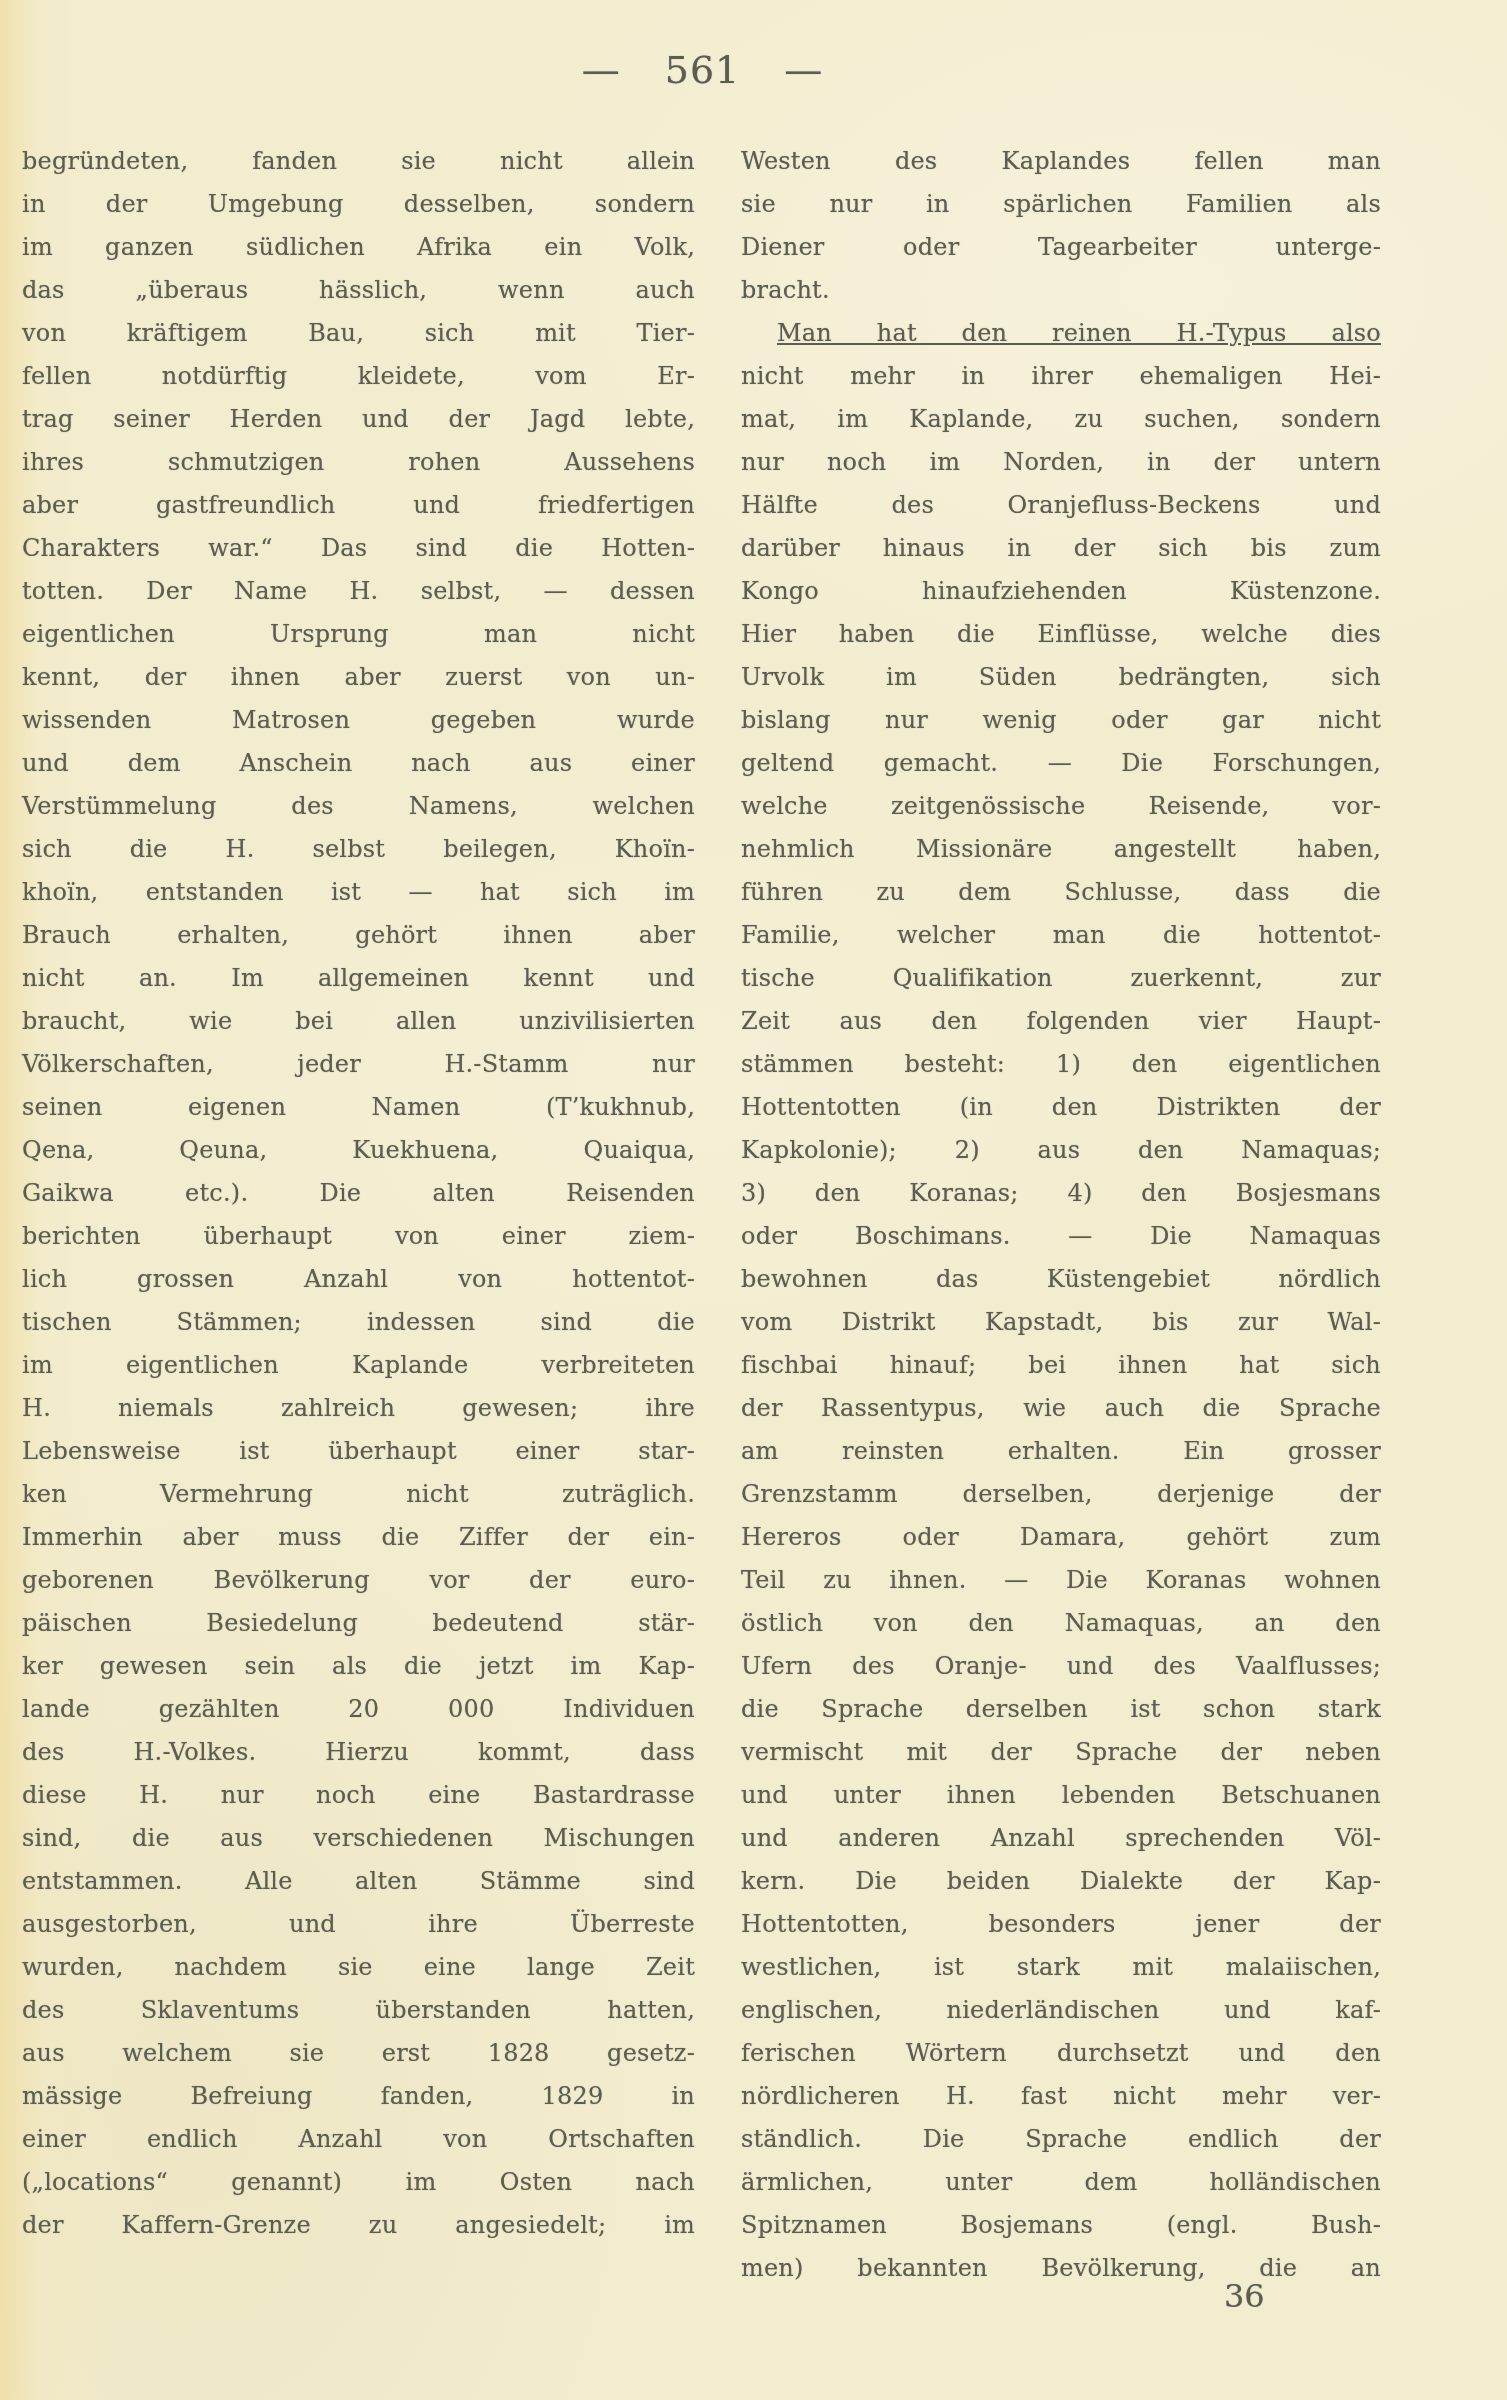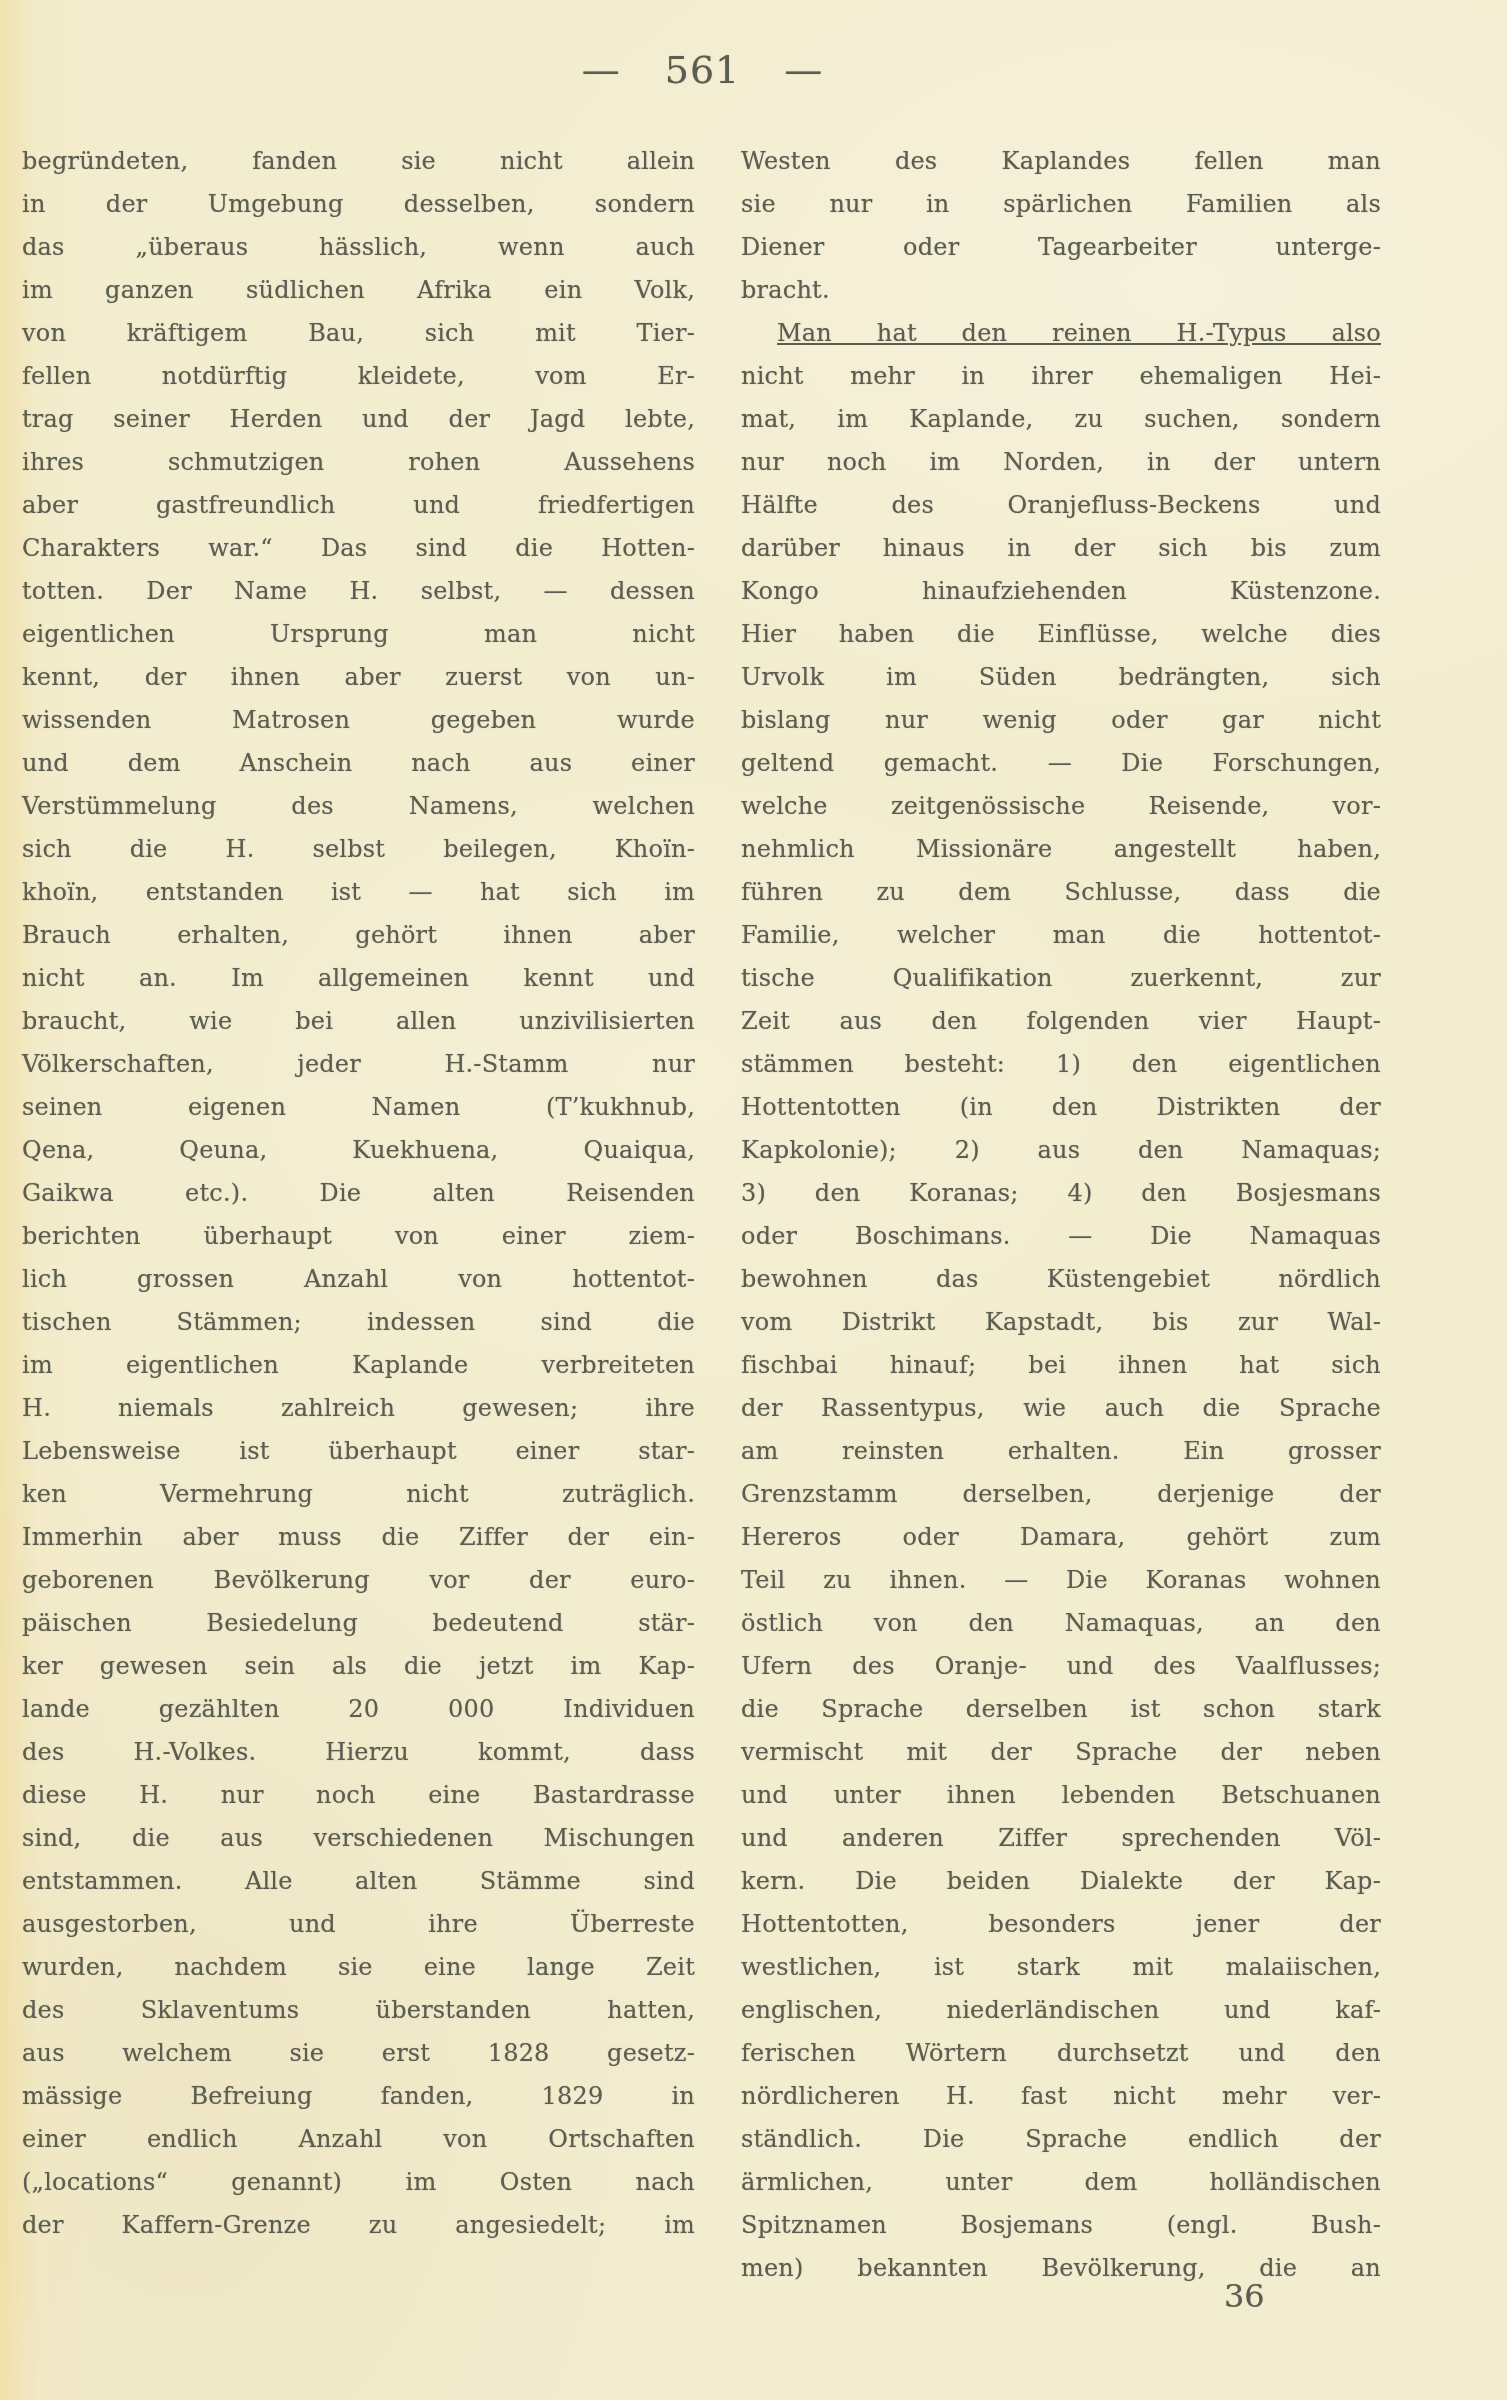--- a/index.html
+++ b/index.html
@@ -67,22 +67,22 @@
 
   <div class="page-header">
     <span>—</span>
     <span>561</span>
     <span>—</span>
   </div>
 
   <div class="col col-left">
       <div class="textline">begründeten, fanden sie nicht allein</div>
       <div class="textline">in der Umgebung desselben, sondern</div>
+      <div class="textline">im ganzen südlichen Afrika ein Volk,</div>
       <div class="textline">das „überaus hässlich, wenn auch</div>
-      <div class="textline">im ganzen südlichen Afrika ein Volk,</div>
       <div class="textline">von kräftigem Bau, sich mit Tier-</div>
       <div class="textline">fellen notdürftig kleidete, vom Er-</div>
       <div class="textline">trag seiner Herden und der Jagd lebte,</div>
       <div class="textline">ihres schmutzigen rohen Aussehens</div>
       <div class="textline">aber gastfreundlich und friedfertigen</div>
       <div class="textline">Charakters war.“ Das sind die Hotten-</div>
       <div class="textline">totten. Der Name H. selbst, — dessen</div>
       <div class="textline">eigentlichen Ursprung man nicht</div>
       <div class="textline">kennt, der ihnen aber zuerst von un-</div>
       <div class="textline">wissenden Matrosen gegeben wurde</div>
@@ -156,21 +156,21 @@
       <div class="textline">der Rassentypus, wie auch die Sprache</div>
       <div class="textline">am reinsten erhalten. Ein grosser</div>
       <div class="textline">Grenzstamm derselben, derjenige der</div>
       <div class="textline">Hereros oder Damara, gehört zum</div>
       <div class="textline">Teil zu ihnen. — Die Koranas wohnen</div>
       <div class="textline">östlich von den Namaquas, an den</div>
       <div class="textline">Ufern des Oranje- und des Vaalflusses;</div>
       <div class="textline">die Sprache derselben ist schon stark</div>
       <div class="textline">vermischt mit der Sprache der neben</div>
       <div class="textline">und unter ihnen lebenden Betschuanen</div>
-      <div class="textline">und anderen Ziffer sprechenden Völ-</div>
+      <div class="textline">und anderen Anzahl sprechenden Völ-</div>
       <div class="textline">kern. Die beiden Dialekte der Kap-</div>
       <div class="textline">Hottentotten, besonders jener der</div>
       <div class="textline">westlichen, ist stark mit malaiischen,</div>
       <div class="textline">englischen, niederländischen und kaf-</div>
       <div class="textline">ferischen Wörtern durchsetzt und den</div>
       <div class="textline">nördlicheren H. fast nicht mehr ver-</div>
       <div class="textline">ständlich. Die Sprache endlich der</div>
       <div class="textline">ärmlichen, unter dem holländischen</div>
       <div class="textline">Spitznamen Bosjemans (engl. Bush-</div>
       <div class="textline">men) bekannten Bevölkerung, die an</div>

